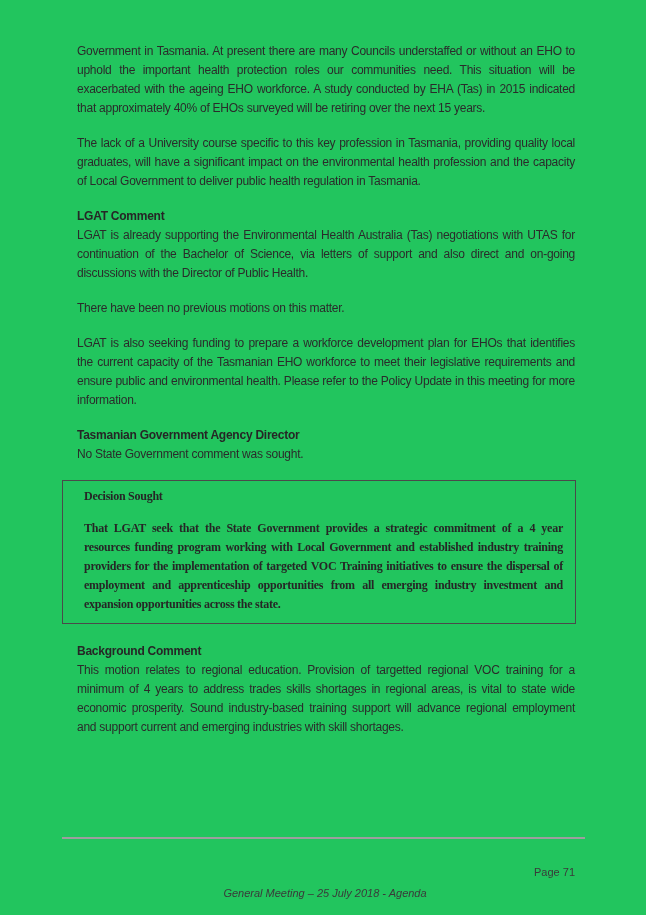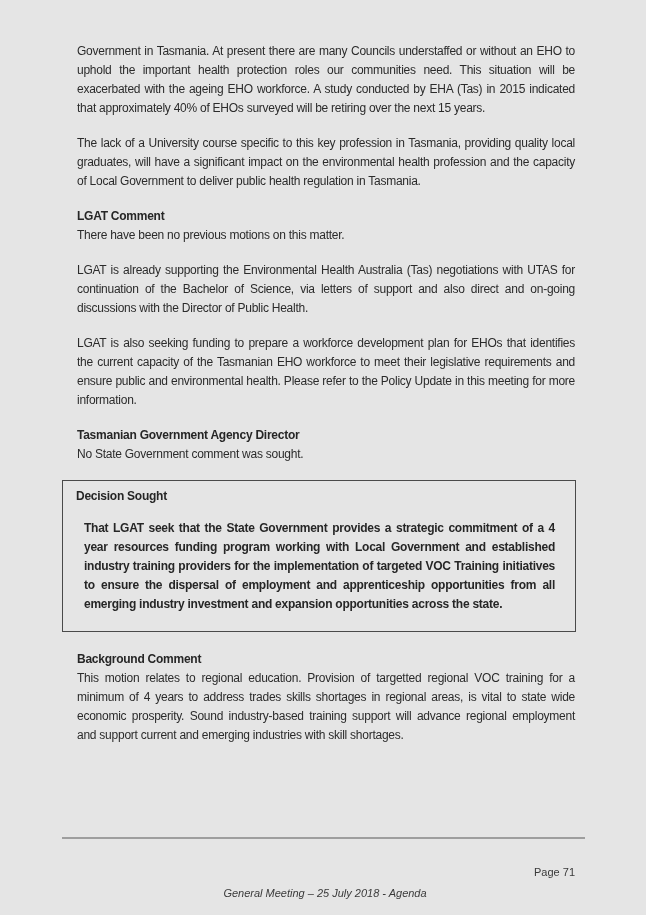--- a/index.html
+++ b/index.html
@@ -1,20 +1,20 @@
 <!DOCTYPE html>
 <html><head>
 <meta charset="utf-8">
 <style>
   html, body { margin: 0; padding: 0; background: #ffffff; }
   .page {
     position: relative;
     width: 646px;
     height: 915px;
-    background: #e5e5e5;
+    background: #22c55e;
     font-family: "Liberation Sans", "DejaVu Sans", sans-serif;
     font-size: 12px;
     line-height: 19px;
     letter-spacing: -0.25px;
     color: #2b2b2b;
     overflow: hidden;
   }
   .content {
     position: absolute;
     left: 77px;
@@ -37,32 +37,33 @@
     margin: 30px 0 14px 0;
     font-weight: bold;
     color: #262626;
   }
   .section-number { width: 38px; flex-shrink: 0; }
   .decision-box {
     box-sizing: border-box;
     border: 1px solid #4a4a4a;
     margin: 0 0 18px -15px;
     width: calc(100% + 16px);
-    padding: 6px 12px 9px 13px;
+    padding: 6px 12px 9px 21px;
+    font-family: Liberation Serif, serif;
   }
   .decision-heading {
     font-weight: bold;
     margin: 0 0 13px 0;
     color: #262626;
   }
   .decision-body {
     font-weight: bold;
     text-align: justify;
     text-align-last: left;
-    margin: 8px;
+    margin: 0;
     color: #262626;
   }
   .footer-rule {
     position: absolute;
     left: 62px;
     width: 523px;
     top: 837px;
     height: 0;
     border-top: 2px solid #9e9e9e;
   }
@@ -96,23 +97,23 @@
 
 <div class="page">
 
   <div class="content">
 
     <p class="para">Government in Tasmania.  At present there are many Councils understaffed or without an EHO to uphold the important health protection roles our communities need.  This situation will be exacerbated with the ageing EHO workforce.  A study conducted by EHA (Tas) in 2015 indicated that approximately 40% of EHOs surveyed will be retiring over the next 15 years.</p>
 
     <p class="para">The lack of a University course specific to this key profession in Tasmania, providing quality local graduates, will have a significant impact on the environmental health profession and the capacity of Local Government to deliver public health regulation in Tasmania.</p>
 
     <h3 class="doc-heading">LGAT Comment</h3>
+    <p class="para">LGAT is already supporting the Environmental Health Australia (Tas) negotiations with UTAS for continuation of the Bachelor of Science, via letters of support and also direct and on-going discussions with the Director of Public Health.</p>
+
     <p class="para">There have been no previous motions on this matter.</p>
-
-    <p class="para">LGAT is already supporting the Environmental Health Australia (Tas) negotiations with UTAS for continuation of the Bachelor of Science, via letters of support and also direct and on-going discussions with the Director of Public Health.</p>
 
     <p class="para">LGAT is also seeking funding to prepare a workforce development plan for EHOs that identifies the current capacity of the Tasmanian EHO workforce to meet their legislative requirements and ensure public and environmental health. Please refer to the Policy Update in this meeting for more information.</p>
 
     <h3 class="doc-heading">Tasmanian Government Agency Director</h3>
     <p class="para">No State Government comment was sought.</p>
 
 
     <div class="decision-box">
       <p class="decision-heading">Decision Sought</p>
       <p class="decision-body">That LGAT seek that the State Government provides a strategic commitment of a 4 year resources funding program working with Local Government and established industry training providers for the implementation of targeted VOC Training initiatives to ensure the dispersal of employment and apprenticeship opportunities from all emerging industry investment and expansion opportunities across the state.</p>

